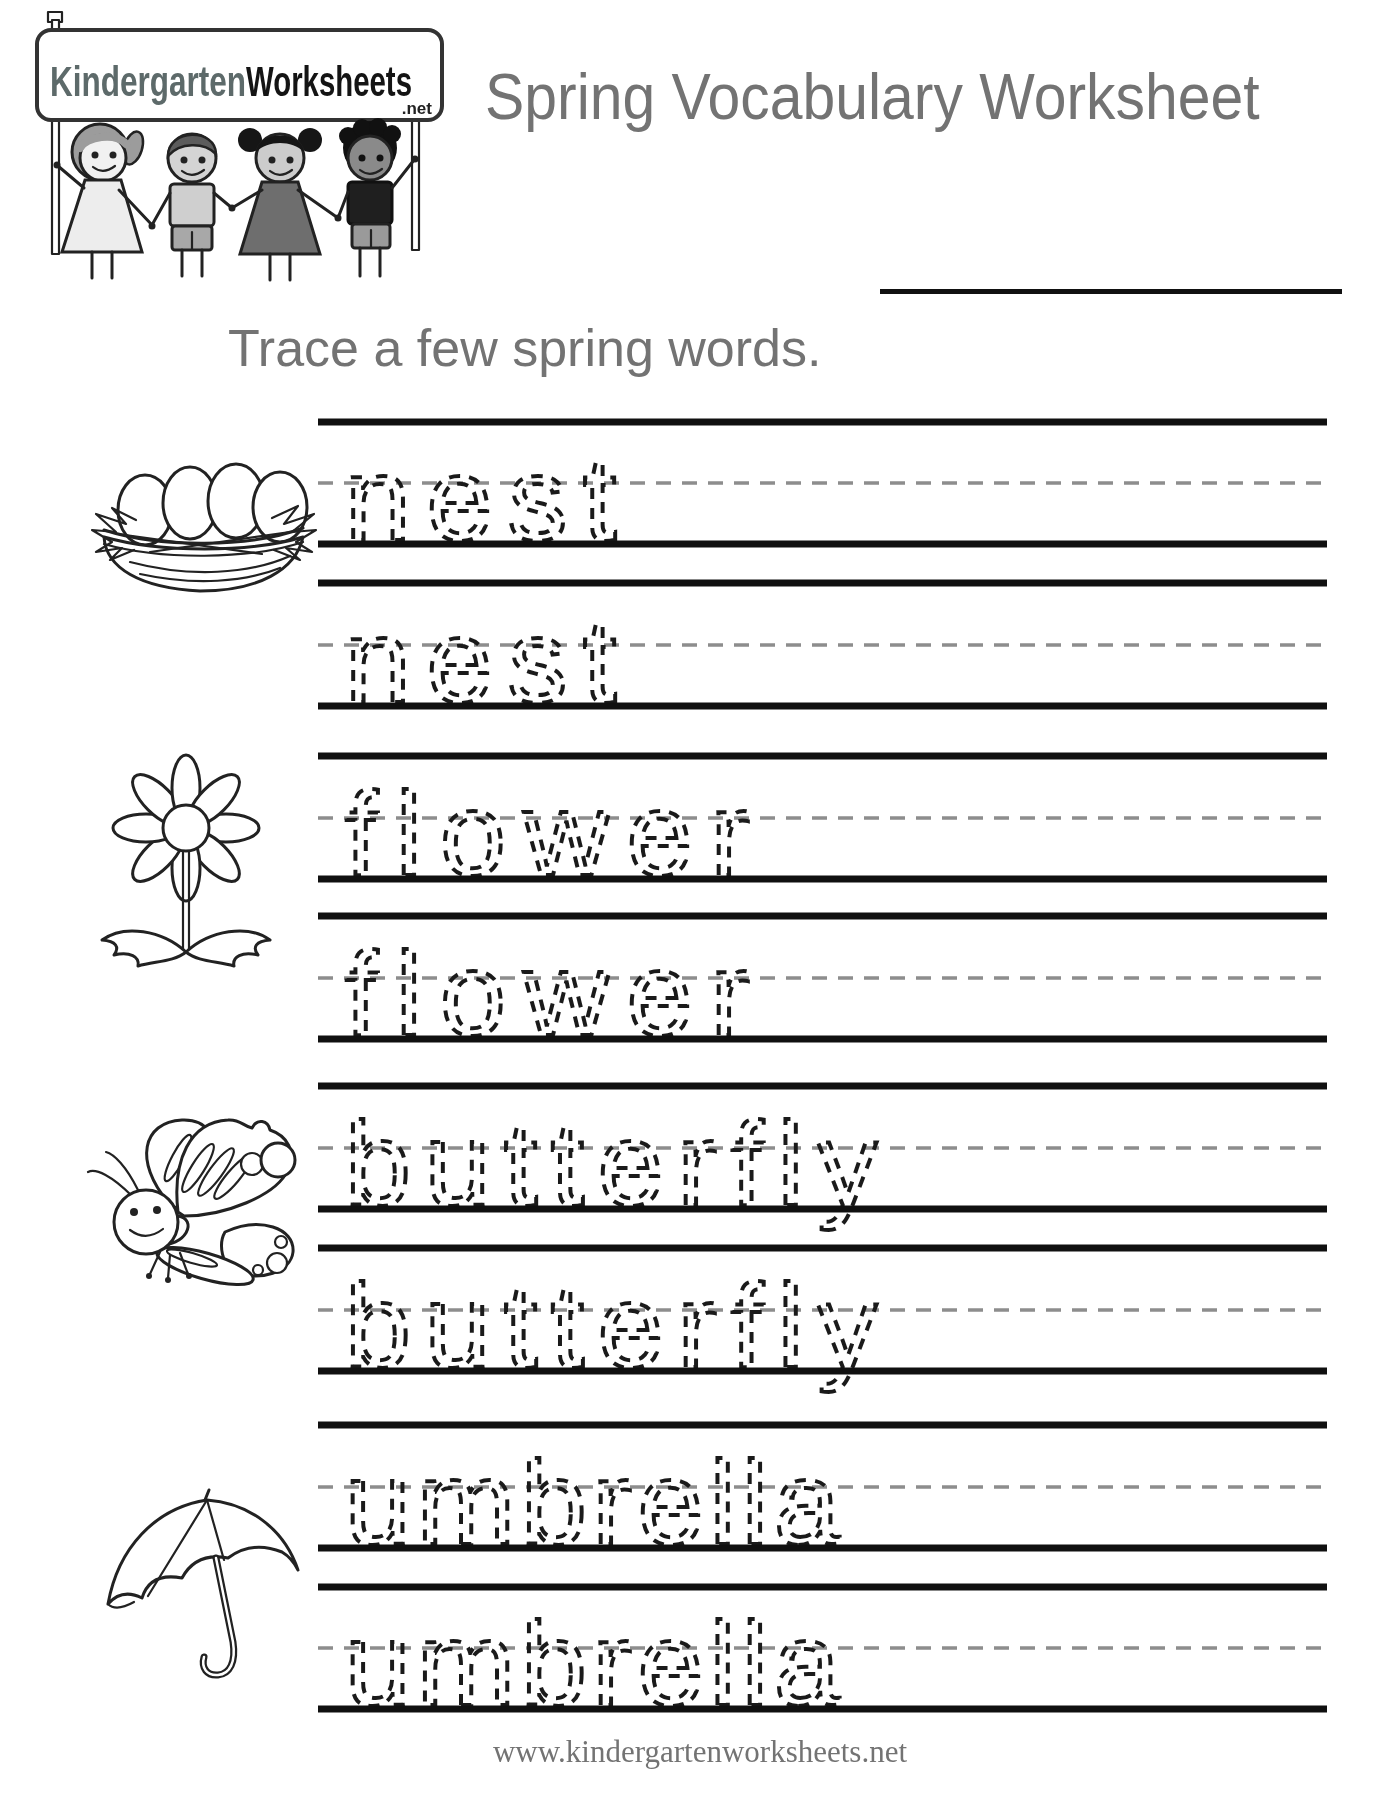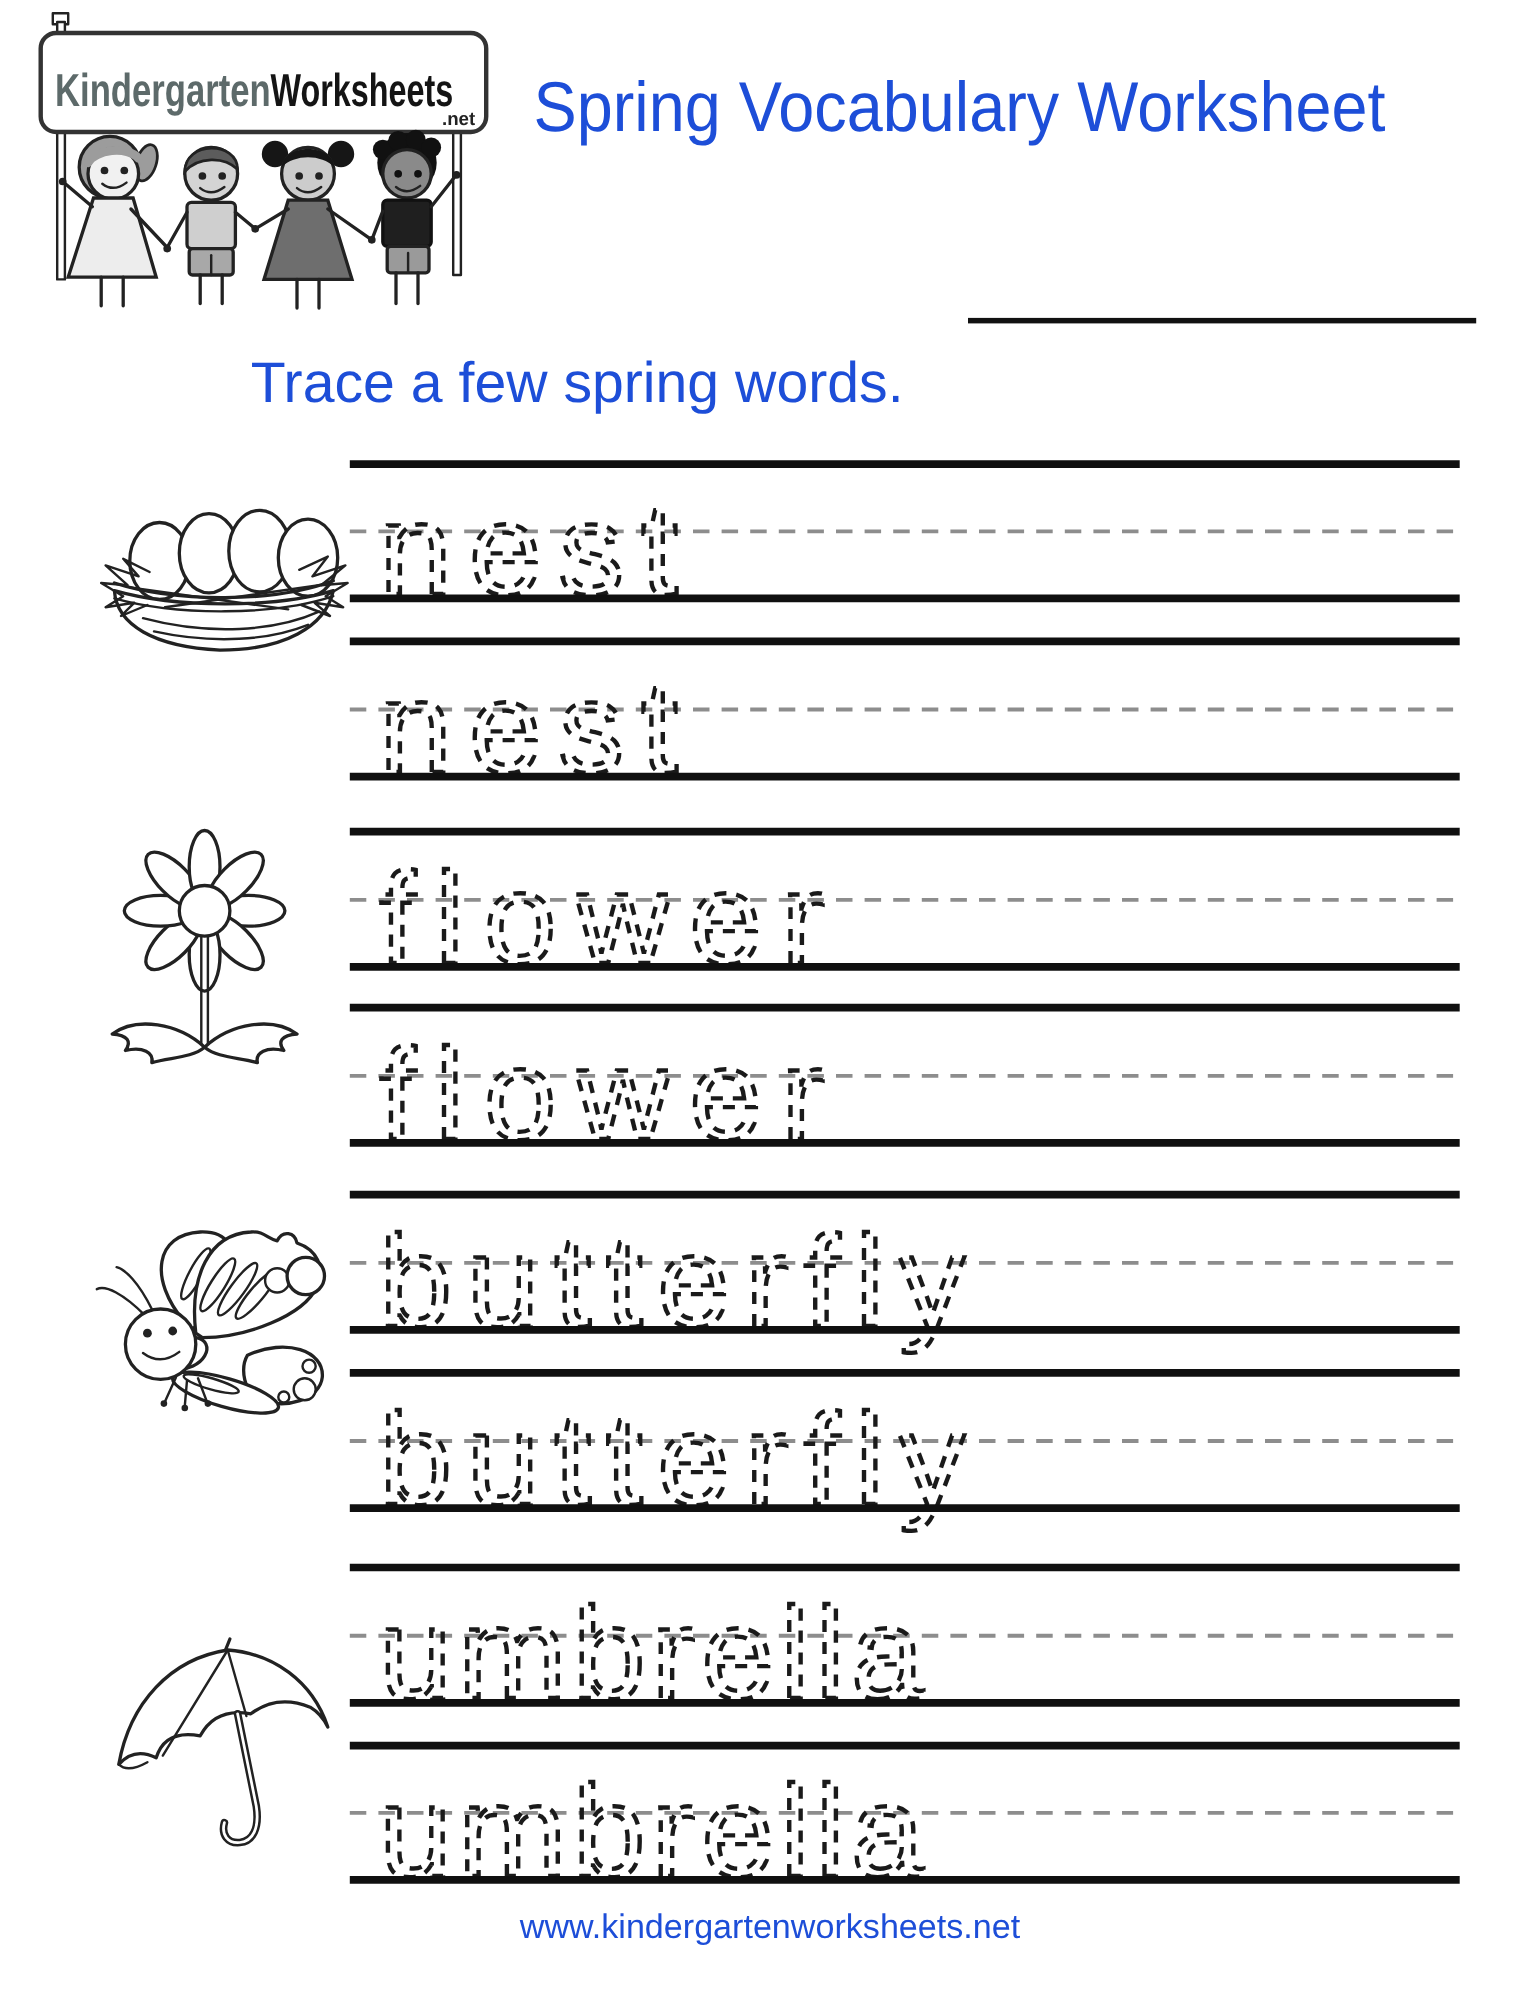--- a/index.html
+++ b/index.html
@@ -1,38 +1,38 @@
 <!DOCTYPE html>
 <html><head>
 <meta charset="utf-8">
 <style>
   html,body{margin:0;padding:0;background:#e9e9e9;}
   #page{
     position:relative;width:1400px;height:1811px;background:#ffffff;
     margin:0 auto;overflow:hidden;
-    font-family:"Liberation Sans",sans-serif;color:#1d4ed8;
+    font-family:"Liberation Sans",sans-serif;color:#737373;
   }
   #art{position:absolute;left:0;top:0;}
   .rule-solid{stroke:#101010;stroke-width:7;}
   .rule-mid{stroke:#8d8d8d;stroke-width:3.5;stroke-dasharray:15 11;}
   .trace{
     font-family:"Liberation Sans",sans-serif;font-size:118px;
     fill:none;stroke:#1a1a1a;stroke-width:4;stroke-dasharray:11 9;
   }
   .art-shape{fill:#ffffff;stroke:#222;stroke-width:3;stroke-linejoin:round;stroke-linecap:round;}
   .art-line{fill:none;stroke:#222;stroke-width:3;stroke-linejoin:round;stroke-linecap:round;}
   .thin{stroke-width:2.2;}
   .brand-text{font-family:"Liberation Sans",sans-serif;font-weight:bold;}
   .htext{position:absolute;white-space:nowrap;}
   #title{left:485px;top:60px;font-size:64px;transform:scaleX(.92);transform-origin:left top;}
   #name-label{left:737px;top:228px;font-size:58px;}
   #name-line{position:absolute;left:880px;top:289px;width:462px;height:5px;background:#111;}
   #instruction{left:228px;top:318px;font-size:52px;}
   #footer{left:0;top:1734px;width:1400px;text-align:center;font-size:31px;
-          font-family:Liberation Sans, sans-serif;}
+          font-family:Liberation Serif, serif;}
 </style>
 </head>
 <body>
 
 <div id="page">
 
   <svg id="art" width="1400" height="1811" viewBox="0 0 1400 1811">
 
     <g>
 

